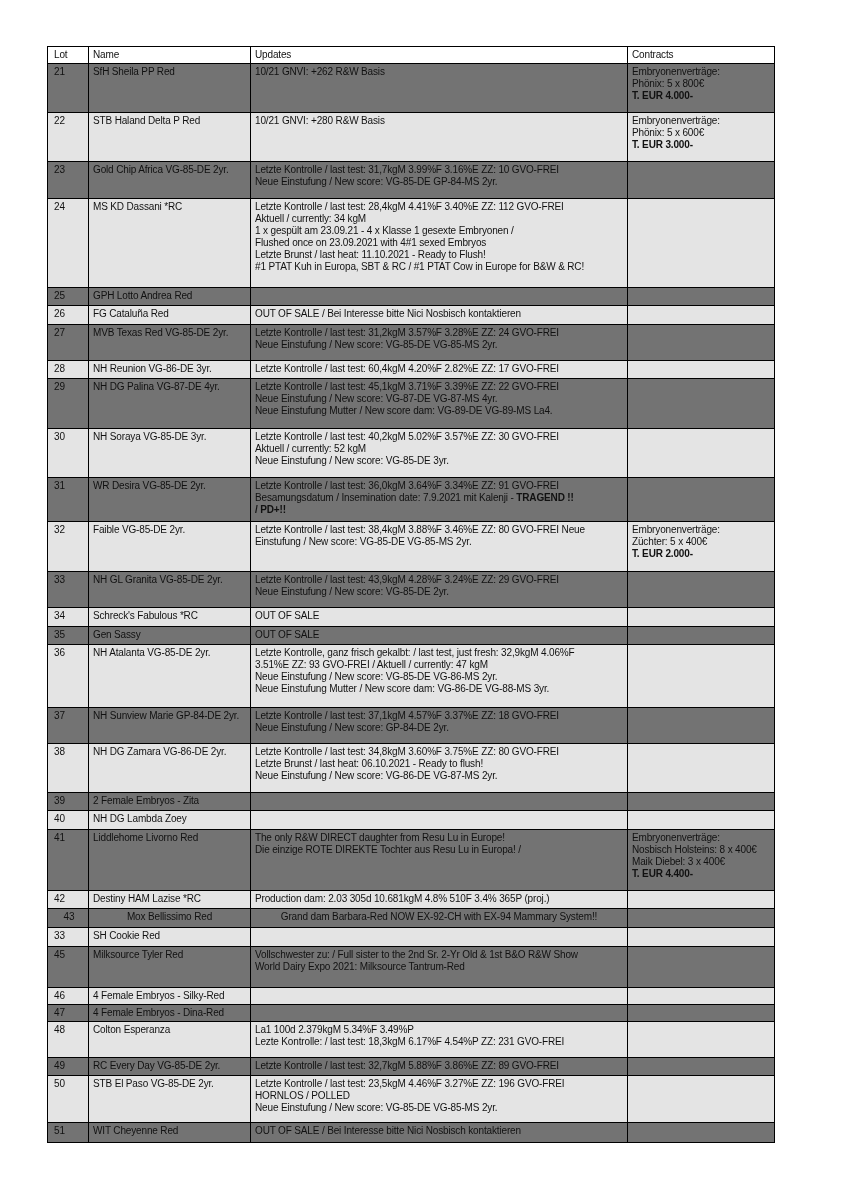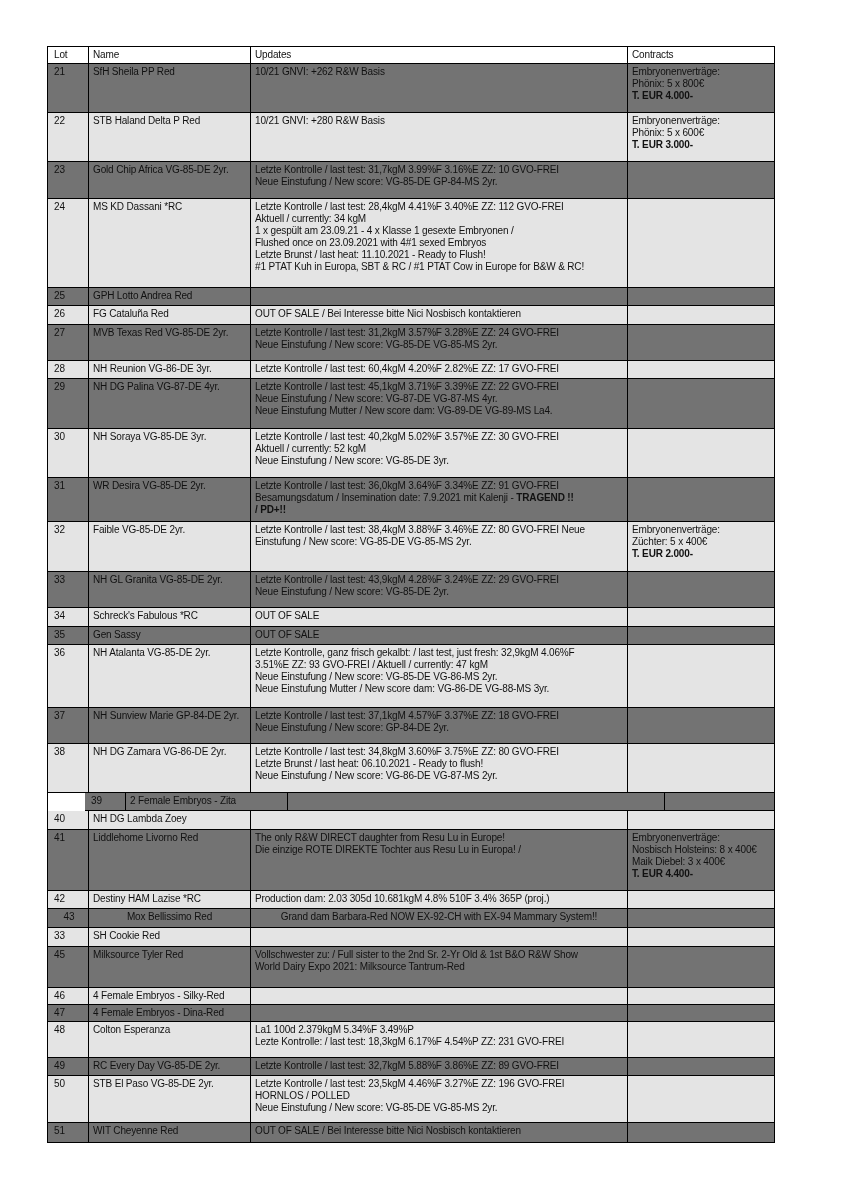--- a/index.html
+++ b/index.html
@@ -316,21 +316,21 @@
           <div class="cell c1">
             <div class="line"><span>NH DG Zamara VG-86-DE 2yr.</span></div>
           </div>
           <div class="cell c2">
             <div class="line"><span>Letzte Kontrolle / last test: 34,8kgM 3.60%F 3.75%E ZZ: 80 GVO-FREI</span></div>
             <div class="line"><span>Letzte Brunst / last heat: 06.10.2021 - Ready to flush!</span></div>
             <div class="line"><span>Neue Einstufung / New score: VG-86-DE VG-87-MS 2yr.</span></div>
           </div>
           <div class="cell c3"></div>
         </div>
-        <div class="row" style="min-height: 18px; margin-left: 37px;">
+        <div class="row" style="min-height: 18px;">
           <div class="cell c0">
             <div class="line"><span>39</span></div>
           </div>
           <div class="cell c1">
             <div class="line"><span>2 Female Embryos - Zita</span></div>
           </div>
           <div class="cell c2"></div>
           <div class="cell c3"></div>
         </div>
         <div class="row shaded" style="min-height: 19px;">

